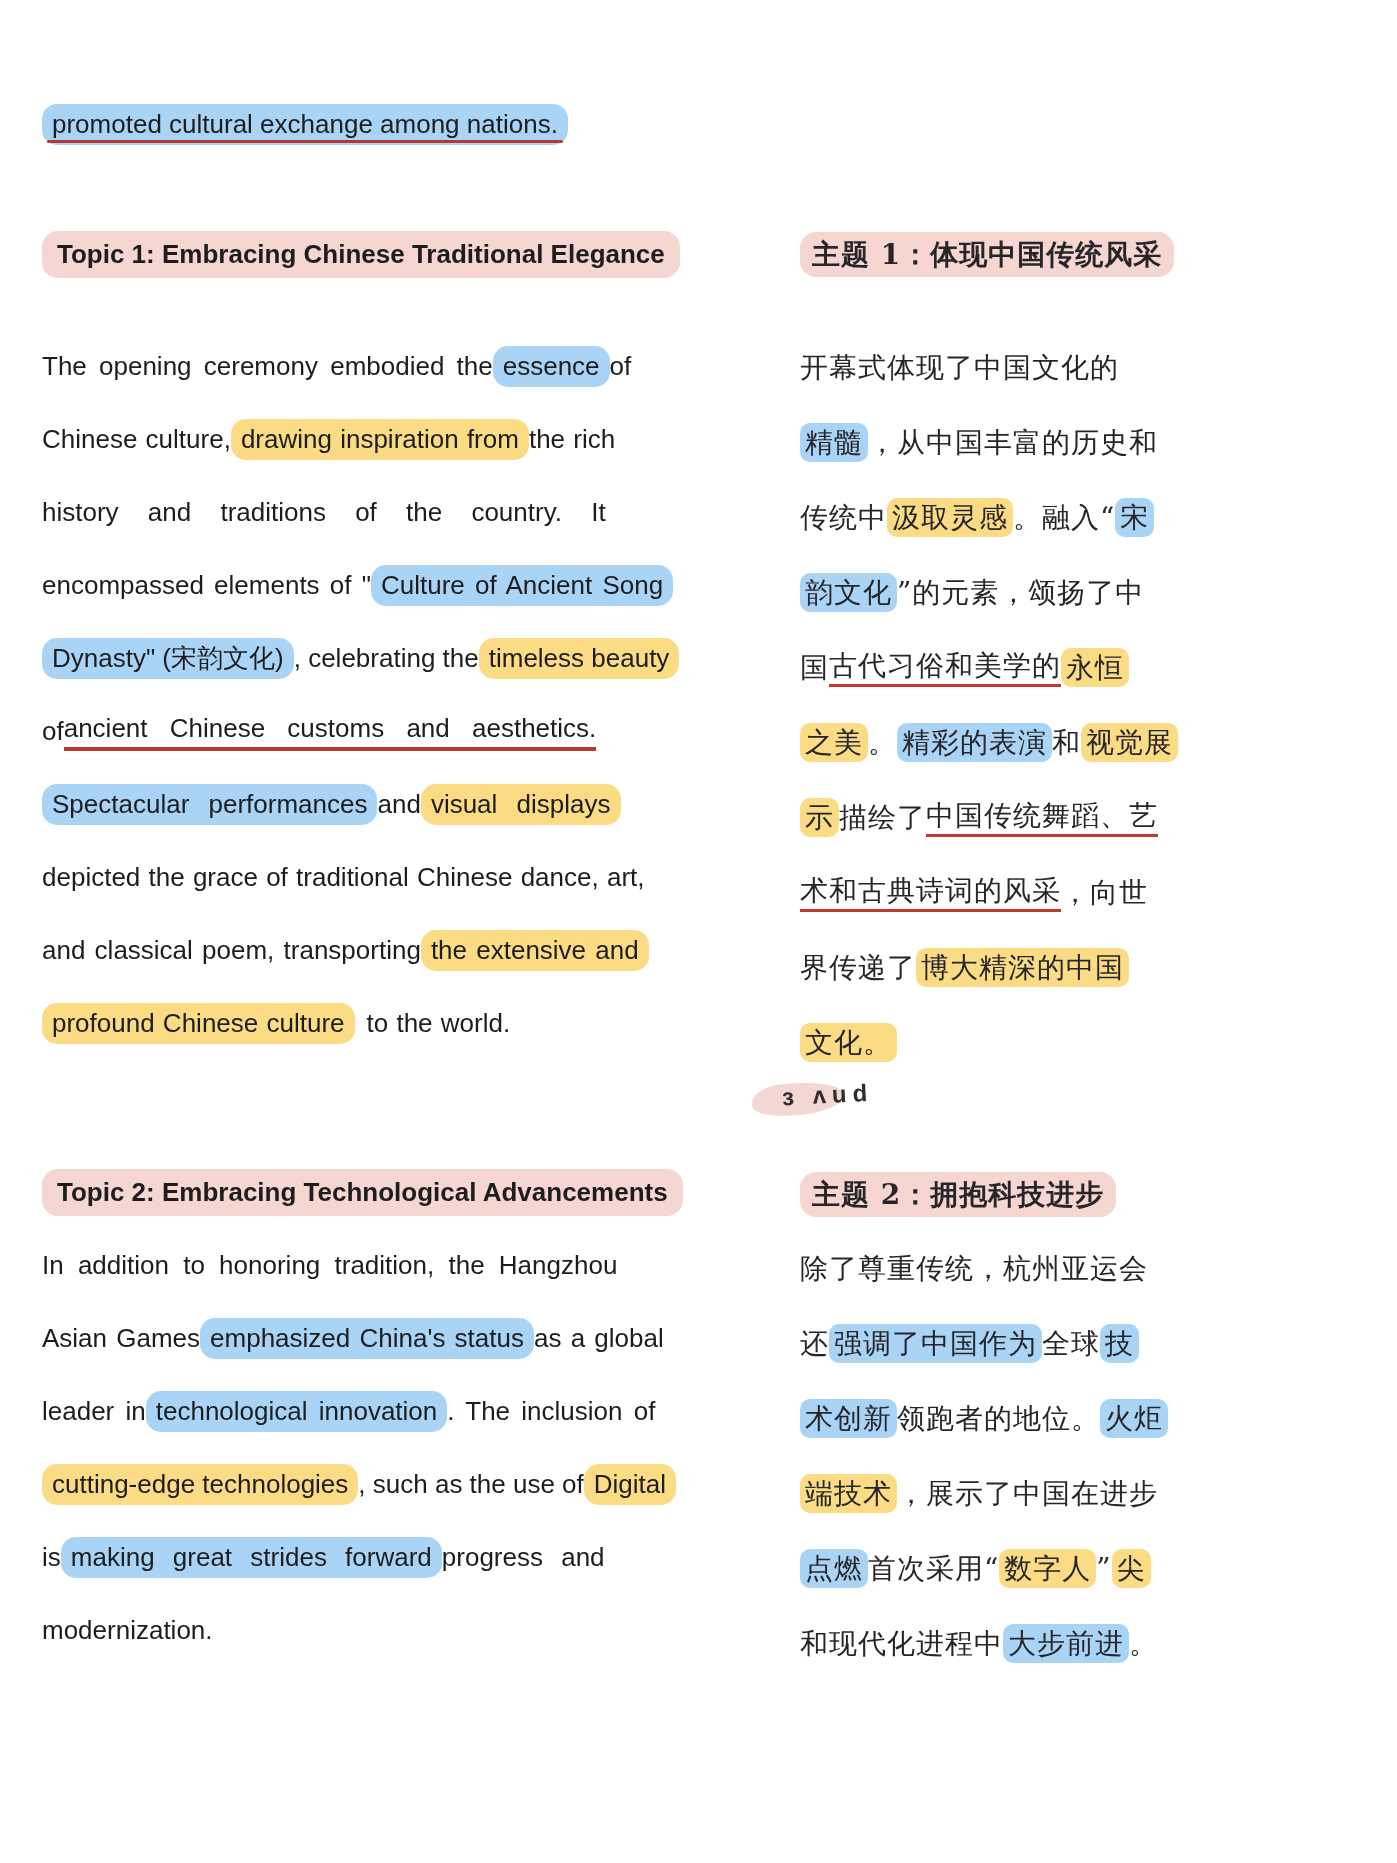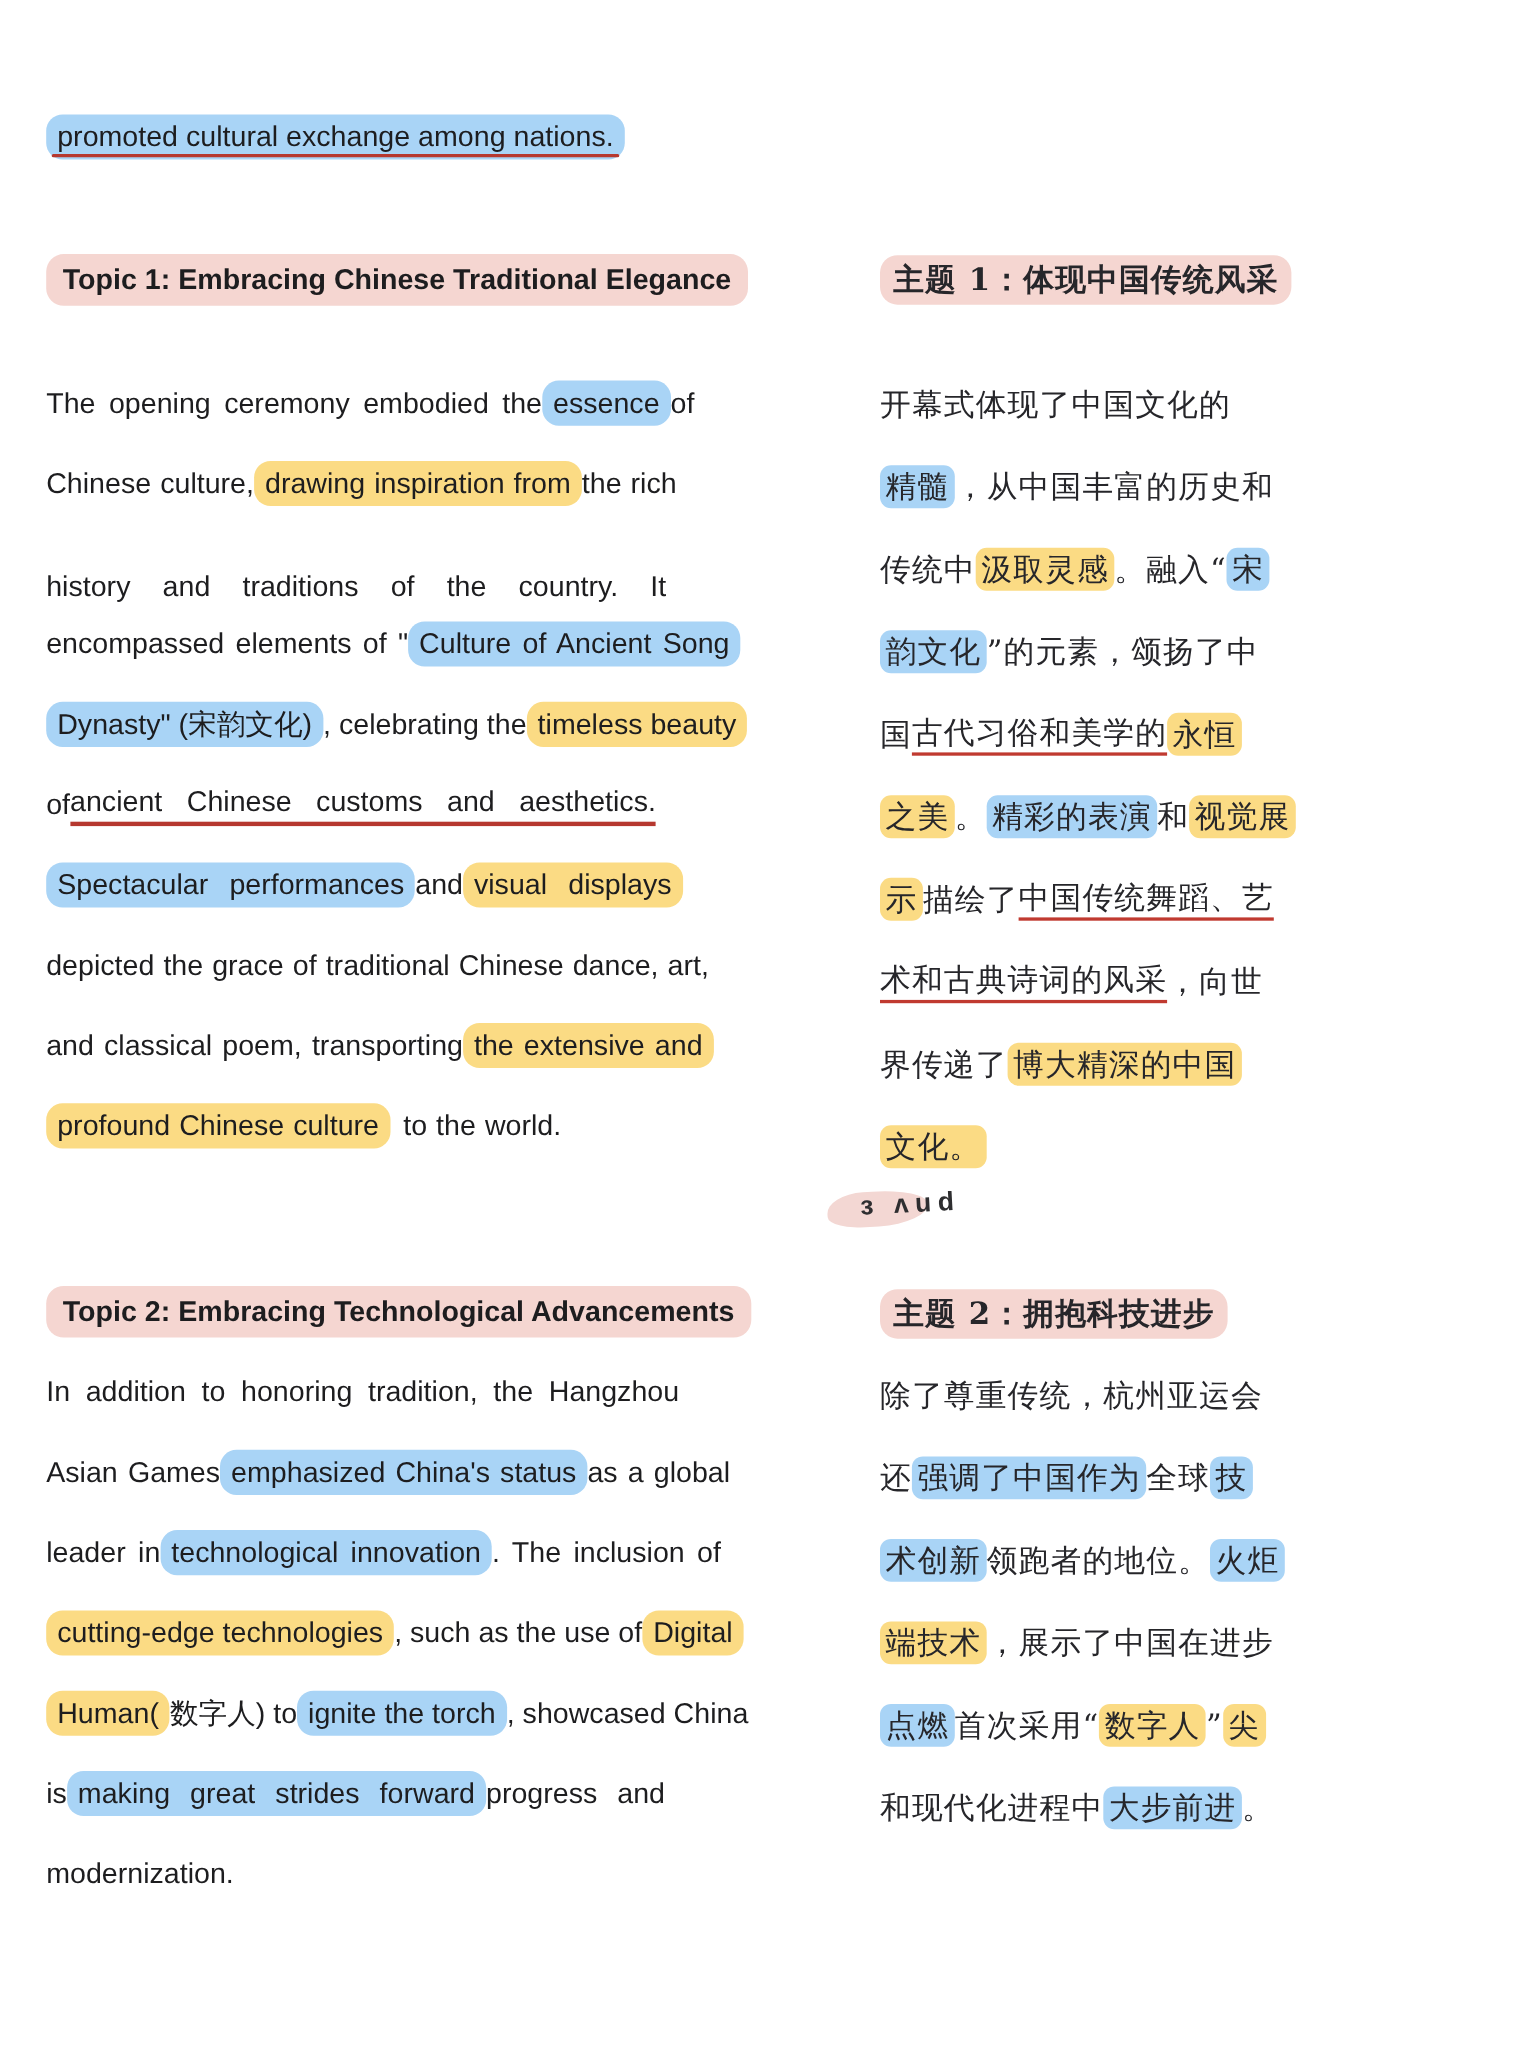--- a/index.html
+++ b/index.html
@@ -48,21 +48,21 @@
       <div class="line" data-name="text-line" style="word-spacing: 5px; align-items: center;">
         <span class="seg" data-name="text-segment">The opening ceremony embodied the </span>
         <span class="seg hl-blue" data-name="highlight-blue-segment">essence</span>
         <span class="seg" data-name="text-segment"> of</span>
       </div>
       <div class="line" data-name="text-line" style="word-spacing: 1px;">
         <span class="seg" data-name="text-segment">Chinese culture, </span>
         <span class="seg hl-yellow" data-name="highlight-yellow-segment">drawing inspiration from</span>
         <span class="seg" data-name="text-segment"> the rich</span>
       </div>
-      <div class="line" data-name="text-line" style="word-spacing: 22px; align-items: flex-end;">
+      <div class="line" data-name="text-line" style="word-spacing: 22px;">
         <span class="seg" data-name="text-segment">history and traditions of the country. It</span>
       </div>
       <div class="line" data-name="text-line" style="word-spacing: 3px;">
         <span class="seg" data-name="text-segment">encompassed elements of "</span>
         <span class="seg hl-blue" data-name="highlight-blue-segment">Culture of Ancient Song</span>
       </div>
       <div class="line" data-name="text-line">
         <span class="seg hl-blue" data-name="highlight-blue-segment">Dynasty" (宋韵文化)</span>
         <span class="seg" data-name="text-segment">, celebrating the </span>
         <span class="seg hl-yellow" data-name="highlight-yellow-segment">timeless beauty</span>
@@ -100,26 +100,20 @@
       </div>
       <div class="line" data-name="text-line" style="word-spacing: 4px;">
         <span class="seg" data-name="text-segment">leader in </span>
         <span class="seg hl-blue" data-name="highlight-blue-segment">technological innovation</span>
         <span class="seg" data-name="text-segment">. The inclusion of</span>
       </div>
       <div class="line" data-name="text-line">
         <span class="seg hl-yellow" data-name="highlight-yellow-segment">cutting-edge technologies</span>
         <span class="seg" data-name="text-segment">, such as the use of </span>
         <span class="seg hl-yellow" data-name="highlight-yellow-segment">Digital</span>
-      </div>
-      <div class="line" data-name="text-line">
-        <span class="seg hl-yellow" data-name="highlight-yellow-segment">Human(</span>
-        <span class="seg" data-name="text-segment">数字人) to </span>
-        <span class="seg hl-blue" data-name="highlight-blue-segment">ignite the torch</span>
-        <span class="seg" data-name="text-segment">, showcased China</span>
       </div>
       <div class="line" data-name="text-line" style="word-spacing: 11px;">
         <span class="seg" data-name="text-segment">is </span>
         <span class="seg hl-blue" data-name="highlight-blue-segment">making great strides forward</span>
         <span class="seg" data-name="text-segment"> progress and</span>
       </div>
       <div class="line" data-name="text-line">
         <span class="seg" data-name="text-segment">modernization.</span>
       </div>
     </div>

